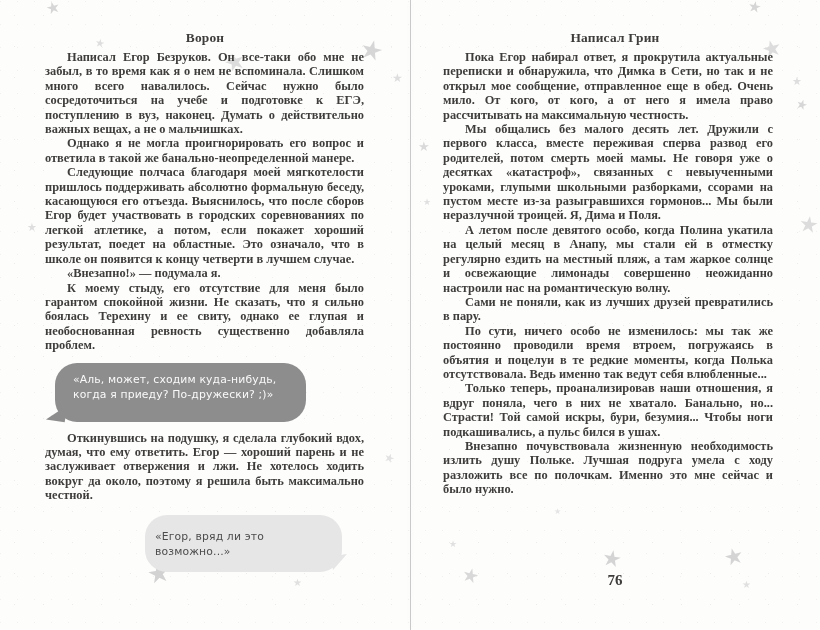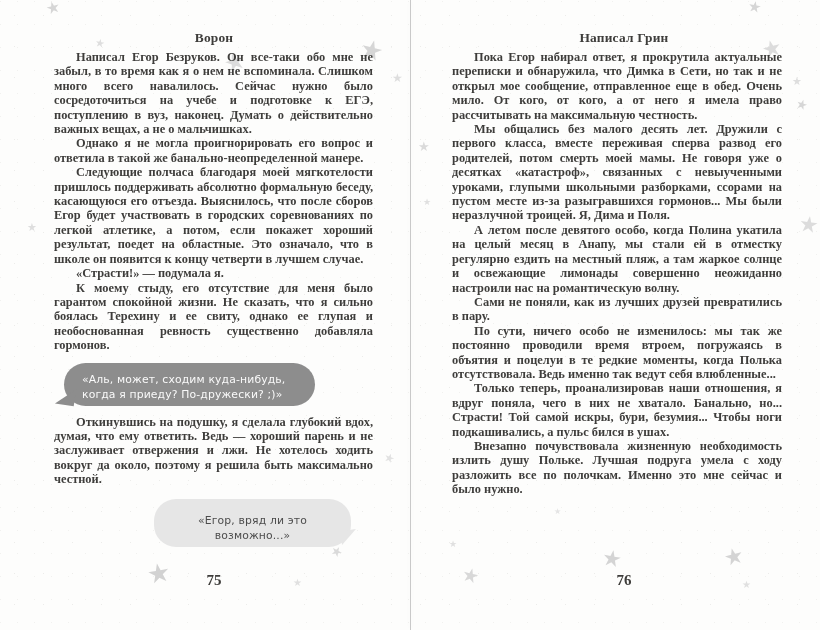--- a/index.html
+++ b/index.html
@@ -14,21 +14,21 @@
       radial-gradient(circle, #ececea 0.8px, transparent 1px),
       radial-gradient(circle, #f1f1ef 0.7px, transparent 0.9px);
     background-size:29px 31px, 17px 23px;
     background-position:0 0, 9px 13px;
   }
   .seam{
     position:absolute;left:410px;top:0;width:1px;height:630px;
     background:#c9c9c9;
     box-shadow:0 0 7px rgba(0,0,0,0.05);
   }
-  .page{position:absolute;top:0;height:630px;width:410px;margin-left:9px;}
+  .page{position:absolute;top:0;height:630px;width:410px;}
   .page-left{left:0;}
   .page-right{left:410px;}
   .running-head{
     position:absolute;top:30px;left:0;right:0;
     text-align:center;
     font:600 13.4px/15px "Liberation Serif", serif;
     color:#3e3d3b;letter-spacing:0.2px;
   }
   .page-body{
     position:absolute;top:50px;
@@ -59,28 +59,28 @@
   .bubble .tail{
     position:absolute;width:0;height:0;display:block;
   }
   .bubble-1{width:258px;margin:11px 0 9px 36px;padding:14px 14px 13px 16px;}
   .bubble-1 .tail{
     right:-6px;bottom:5px;
     border-left:17px solid #e6e6e6;
     border-bottom:15px solid transparent;
     transform:rotate(-8deg);
   }
-  .bubble-2{width:251px;margin:10px 0 9px 10px;padding:9px 16px 4px 18px;}
+  .bubble-2{width:251px;margin:10px 0 9px 10px;padding:9px 16px 20px 18px;}
   .bubble-2 .tail{
     left:-8px;bottom:1px;
     border-right:19px solid #8d8d8d;
     border-top:17px solid transparent;
     transform:rotate(8deg);
   }
-  .bubble-3{width:197px;margin:12px 0 0 100px;padding:14px 10px 4px 10px;text-align:center;}
+  .bubble-3{width:197px;margin:12px 0 0 100px;padding:14px 10px 13px 10px;}
   .bubble-3 .tail{
     right:-6px;bottom:3px;
     border-left:16px solid #e6e6e6;
     border-bottom:14px solid transparent;
     transform:rotate(-8deg);
   }
   
   .star{
     position:absolute;
     color:#d6d6d6;
@@ -143,37 +143,36 @@
 
   <div class="page page-left">
     <div class="running-head">Ворон</div>
 
     <div class="page-body">
       <p>Написал Егор Безруков. Он все-таки обо мне не забыл, в то время как я о нем не вспоминала. Слишком много всего навалилось. Сейчас нужно было сосредоточиться на учебе и подготовке к ЕГЭ, поступлению в вуз, наконец. Думать о действительно важных вещах, а не о мальчишках.</p>
       <p>Однако я не могла проигнорировать его вопрос и ответила в такой же банально-неопределенной манере.</p>
 
 
       <p>Следующие полчаса благодаря моей мягкотелости пришлось поддерживать абсолютно формальную беседу, касающуюся его отъезда. Выяснилось, что после сборов Егор будет участвовать в городских соревнованиях по легкой атлетике, а потом, если покажет хороший результат, поедет на областные. Это означало, что в школе он появится к концу четверти в лучшем случае.</p>
-      <p>«Страсти!» — подумала я.</p>
-      <p>К моему стыду, его отсутствие для меня было гарантом спокойной жизни. Не сказать, что я сильно боялась Терехину и ее свиту, однако ее глупая и необоснованная ревность существенно добавляла гормонов.</p>
+      <p>«Внезапно!» — подумала я.</p>
+      <p>К моему стыду, его отсутствие для меня было гарантом спокойной жизни. Не сказать, что я сильно боялась Терехину и ее свиту, однако ее глупая и необоснованная ревность существенно добавляла проблем.</p>
 
       <div class="bubble bubble-dark bubble-2">
         <span class="tail"></span>
         <span>«Аль, может, сходим куда-нибудь, когда я приеду? По-дружески? ;)»</span>
       </div>
 
-      <p>Откинувшись на подушку, я сделала глубокий вдох, думая, что ему ответить. Ведь — хороший парень и не заслуживает отвержения и лжи. Не хотелось ходить вокруг да около, поэтому я решила быть максимально честной.</p>
+      <p>Откинувшись на подушку, я сделала глубокий вдох, думая, что ему ответить. Егор — хороший парень и не заслуживает отвержения и лжи. Не хотелось ходить вокруг да около, поэтому я решила быть максимально честной.</p>
 
       <div class="bubble bubble-light bubble-3">
         <span class="tail"></span>
         <span>«Егор, вряд ли это возможно...»</span>
       </div>
     </div>
 
-    <div class="page-number">75</div>
   </div>
 
   <div class="seam"></div>
 
   <div class="page page-right">
     <div class="running-head">Написал Грин</div>
 
     <div class="page-body">
       <p>Пока Егор набирал ответ, я прокрутила актуальные переписки и обнаружила, что Димка в Сети, но так и не открыл мое сообщение, отправленное еще в обед. Очень мило. От кого, от кого, а от него я имела право рассчитывать на максимальную честность.</p>
       <p>Мы общались без малого десять лет. Дружили с первого класса, вместе переживая сперва развод его родителей, потом смерть моей мамы. Не говоря уже о десятках «катастроф», связанных с невыученными уроками, глупыми школьными разборками, ссорами на пустом месте из-за разыгравшихся гормонов... Мы были неразлучной троицей. Я, Дима и Поля.</p>

